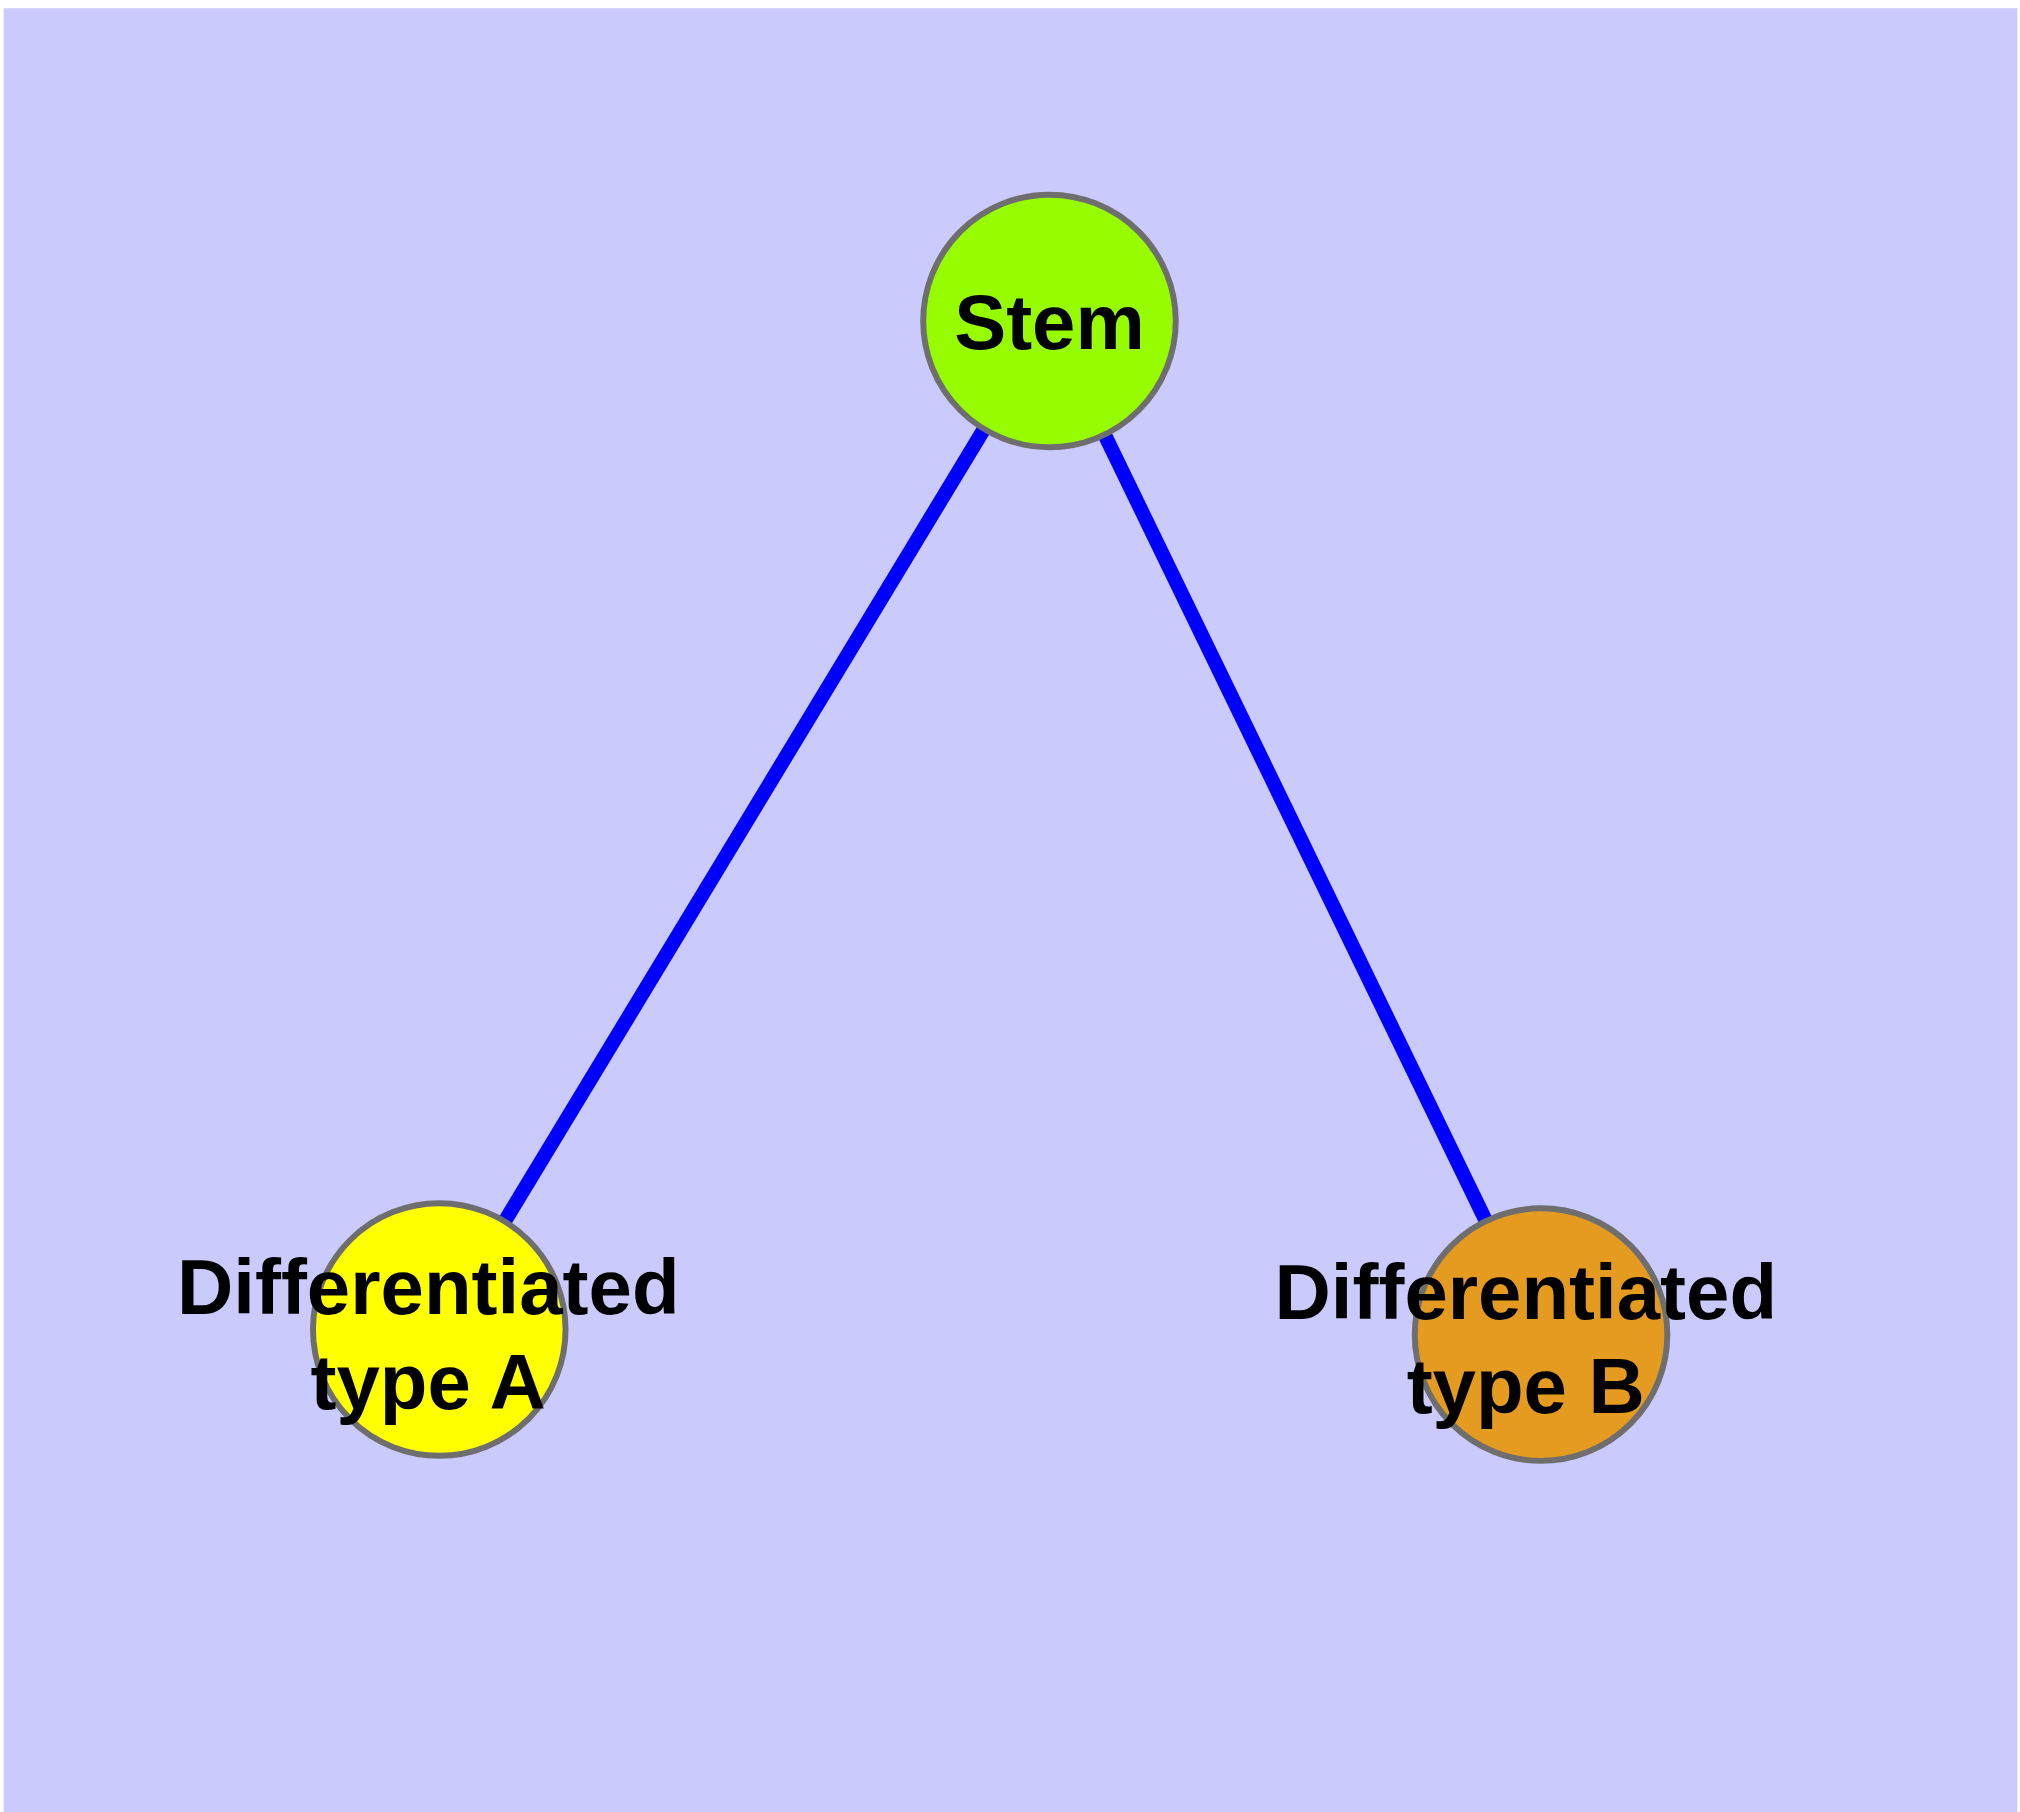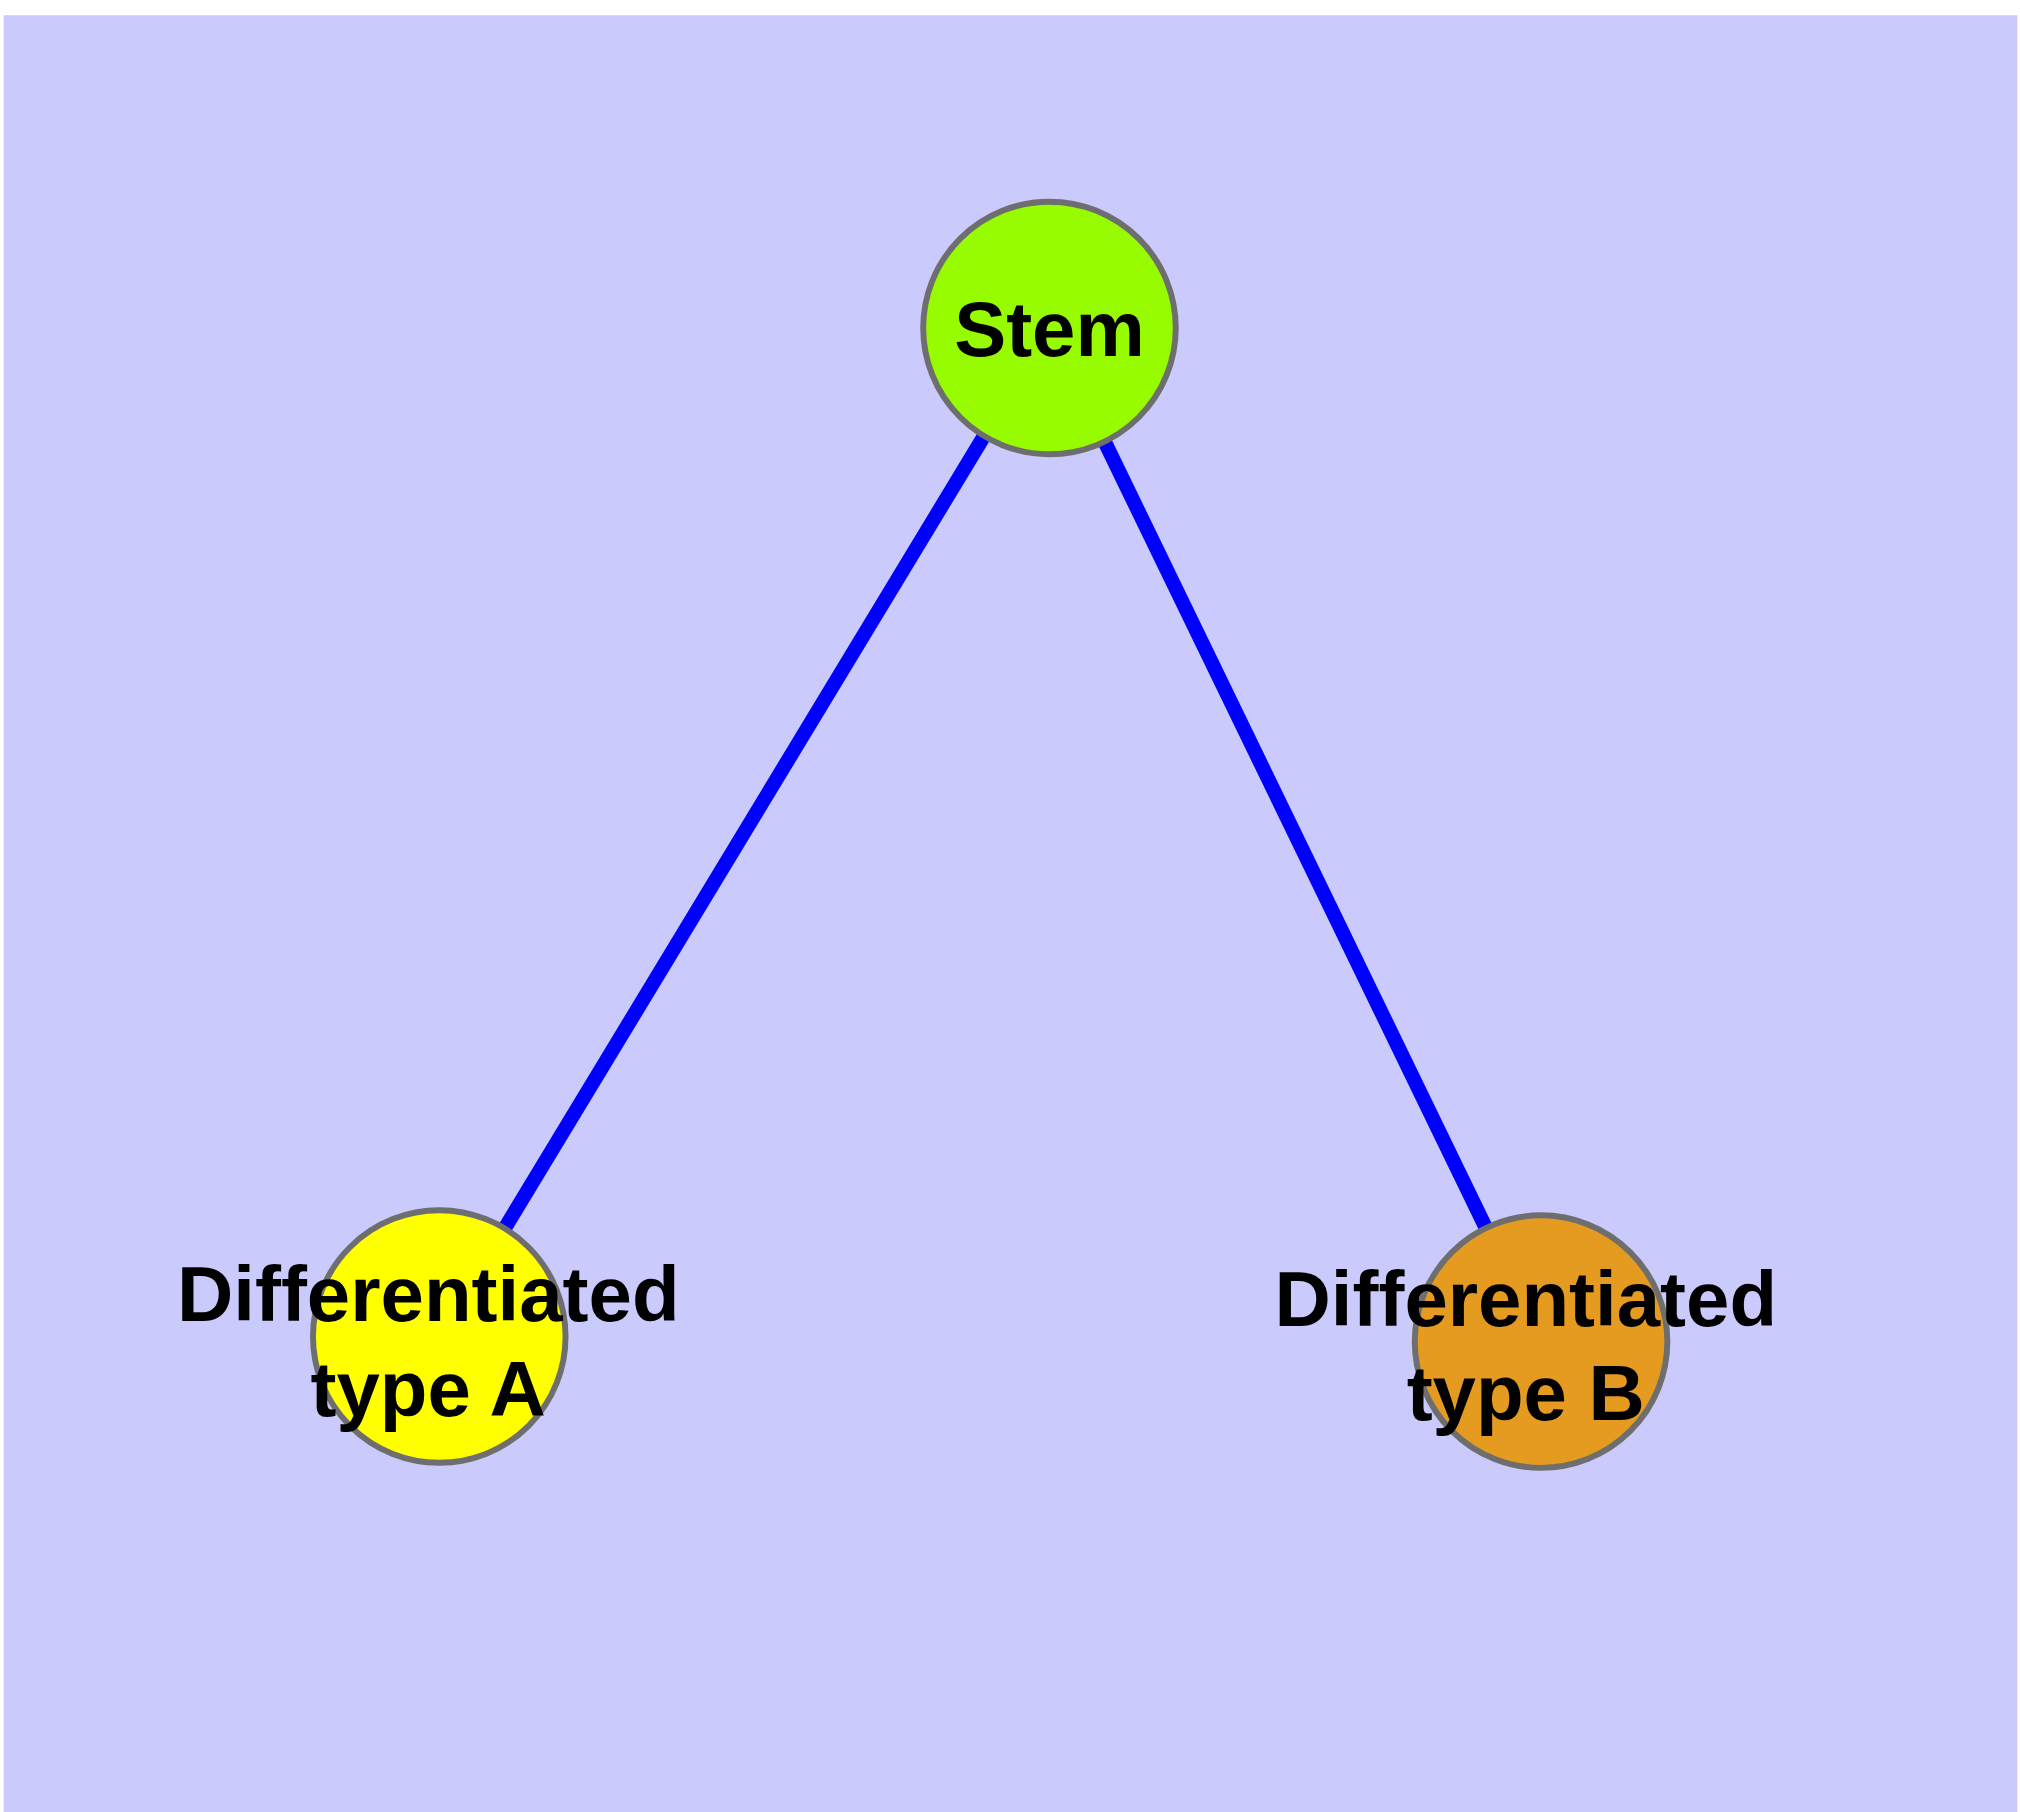--- a/index.html
+++ b/index.html
@@ -5,21 +5,21 @@
   html, body {
     margin: 0;
     padding: 0;
     background: #ffffff;
     width: 2021px;
     height: 1812px;
     overflow: hidden;
   }
   #graph-canvas {
     position: absolute;
-    top: 11px; left: 0;
+    top: 4px; left: 0;
     width: 2021px;
     height: 1476px;
   }
   svg { display: block; }
   .node-label {
     font-family: "Liberation Sans", "DejaVu Sans", sans-serif;
     font-weight: bold;
     font-size: 92px;
     text-anchor: middle;
   }

